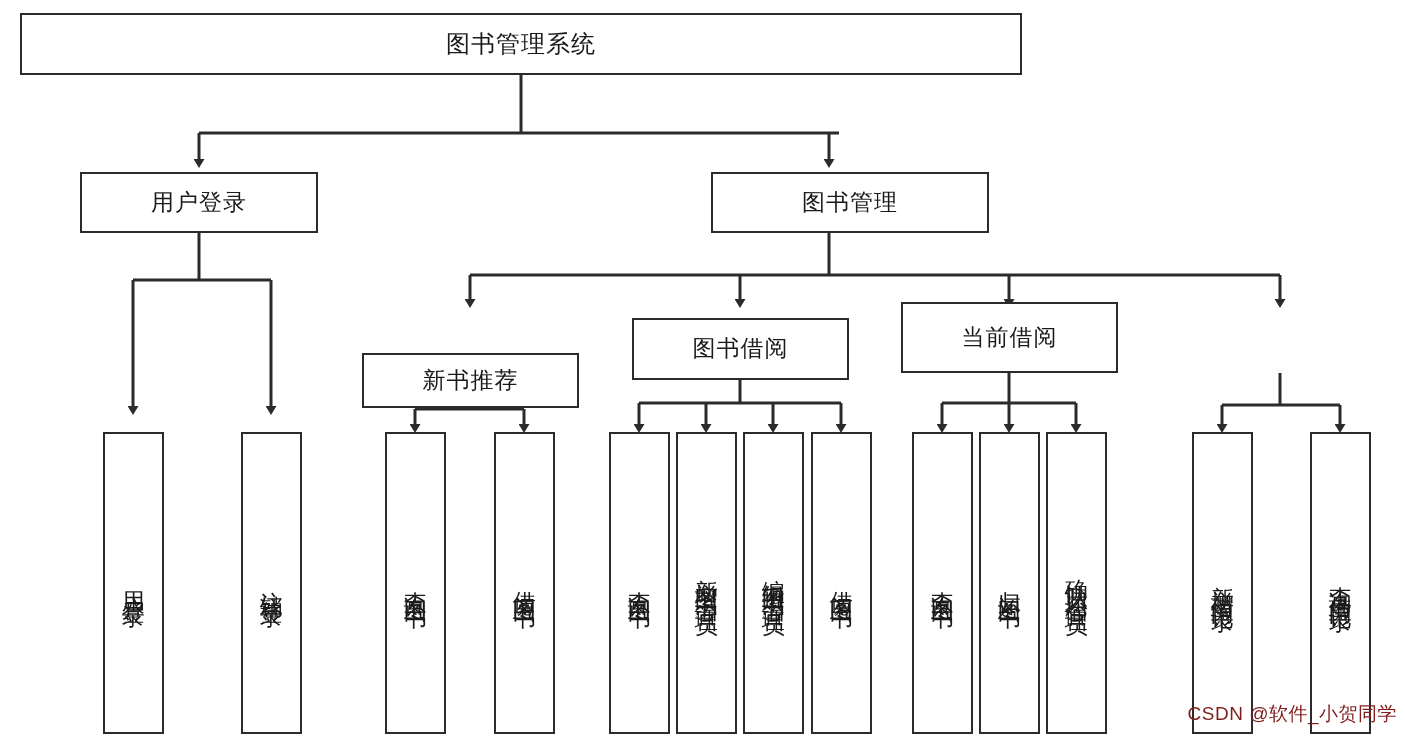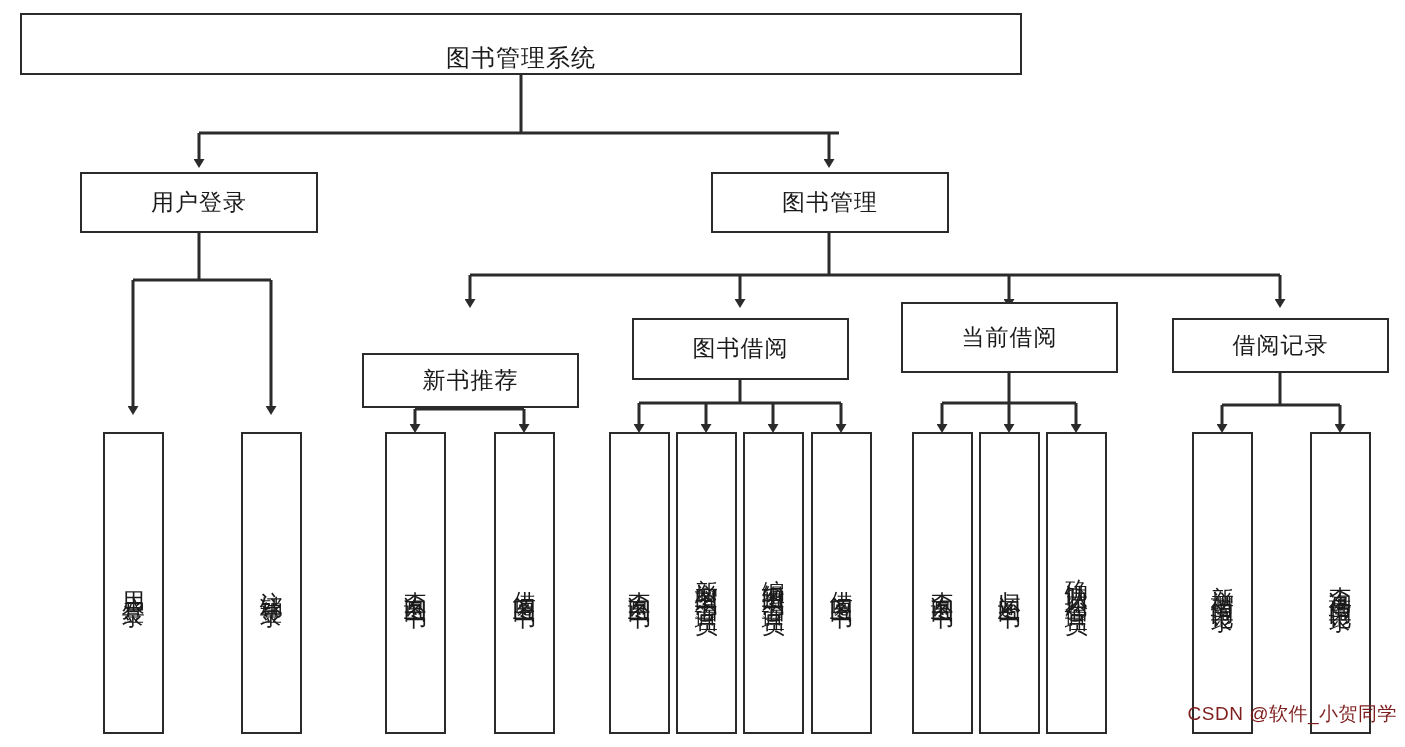--- a/index.html
+++ b/index.html
@@ -51,21 +51,20 @@
     padding-top: 4px;
     padding-bottom: 4px;
   }
   .node.vert .vlabel {
     writing-mode: vertical-rl;
     text-orientation: upright;
     white-space: nowrap;
   }
   .node.root {
     font-size: 24px;
-    align-items: flex-end;
   }
   #watermark {
     position: absolute;
     right: 8px;
     bottom: 20px;
     font-size: 19px;
     color: #7f1d1d;
     z-index: 5;
     white-space: nowrap;
     letter-spacing: 0.5px;
@@ -129,39 +128,36 @@
   </svg>
 
   <div class="node horiz root" style="left:20px; top:13px; width:1002px; height:62px;">
     <span>图书管理系统</span>
   </div>
 
   <div class="node horiz" style="left:80px; top:172px; width:238px; height:61px;">
     <span>用户登录</span>
   </div>
 
-  <div class="node horiz" style="left:711px; top:172px; width:238px; height:61px;">
+  <div class="node horiz" style="left:711px; top:172px; width:278px; height:61px;">
     <span>图书管理</span>
   </div>
 
   <div class="node horiz" style="left:362px; top:318px; width:217px; height:55px;margin-top:35px;">
     <span>新书推荐</span>
   </div>
 
   <div class="node horiz" style="left:632px; top:318px; width:217px; height:62px;">
     <span>图书借阅</span>
   </div>
 
   <div class="node horiz" style="left:901px; top:302px; width:217px; height:71px;">
     <span>当前借阅</span>
   </div>
 
-  <div class="node horiz" style="left:1172px; top:318px; width:217px; height:55px;">
-    <span>借阅记录</span>
-  </div>
 
   <div class="node vert" style="left:103px; top:432px; width:61px; height:302px;">
     <span class="vlabel">用户登录</span>
   </div>
 
   <div class="node vert" style="left:241px; top:432px; width:61px; height:302px;">
     <span class="vlabel">注销登录</span>
   </div>
 
   <div class="node vert" style="left:385px; top:432px; width:61px; height:302px;">

